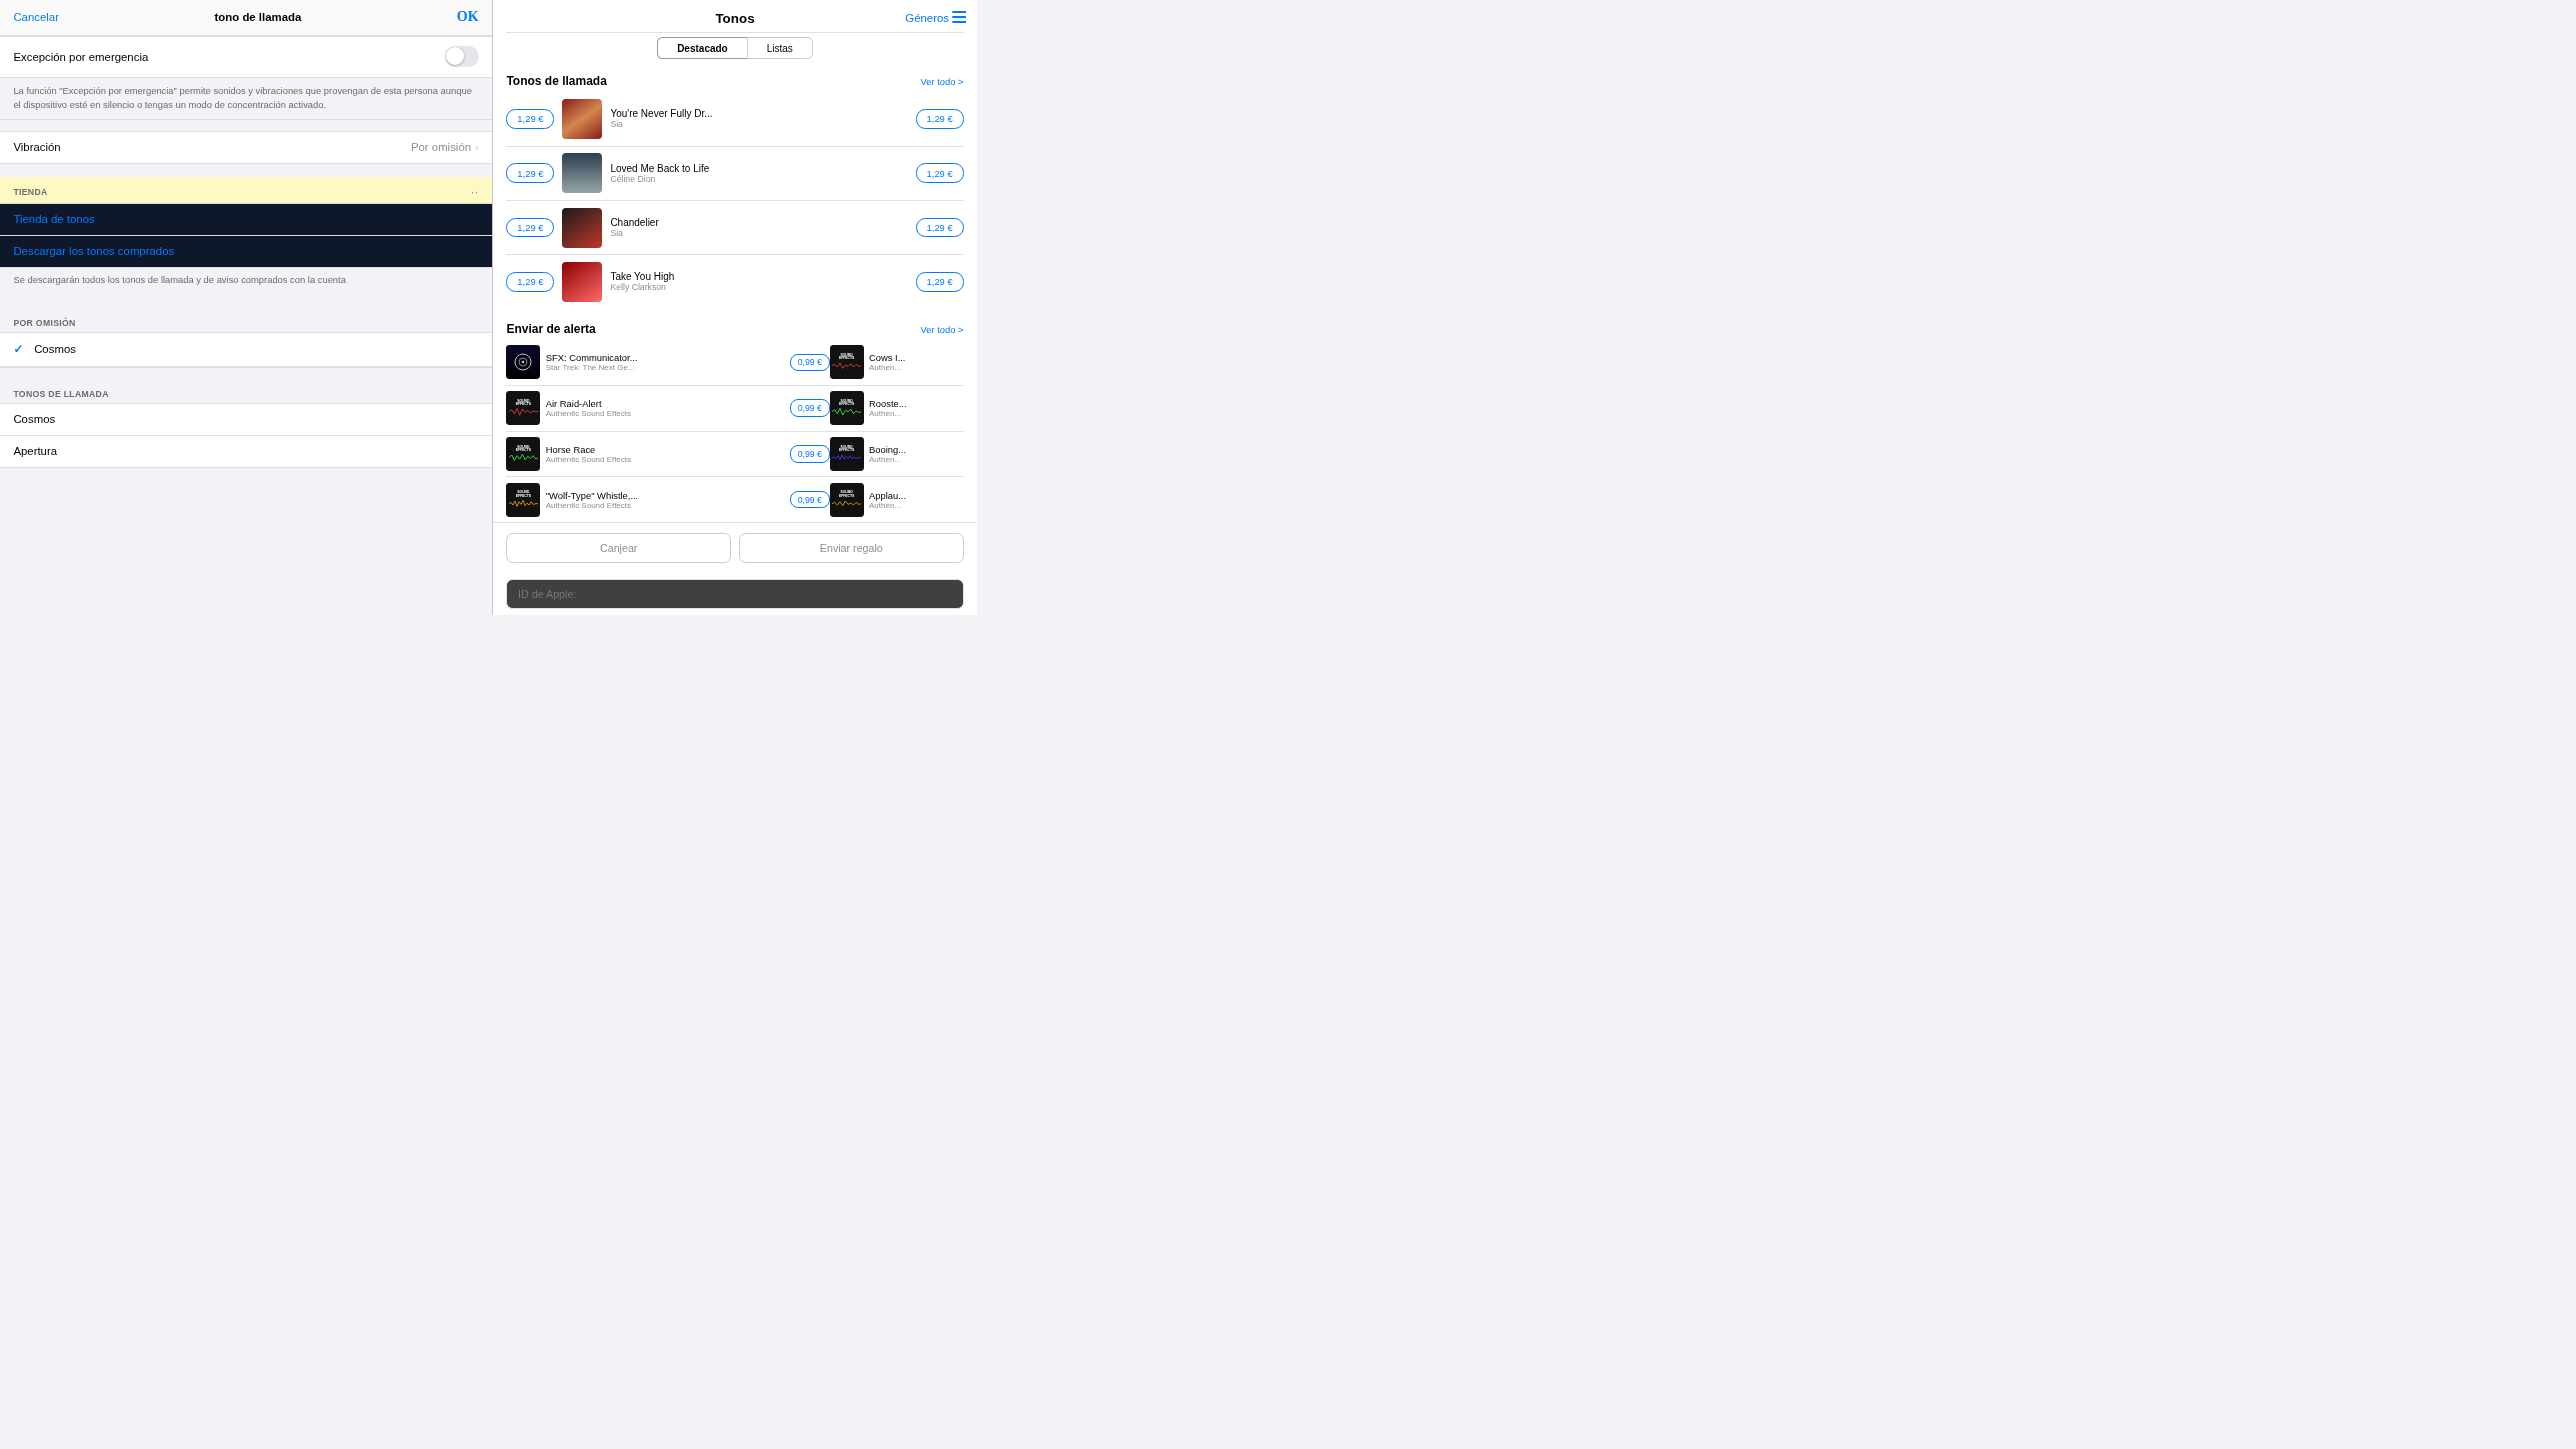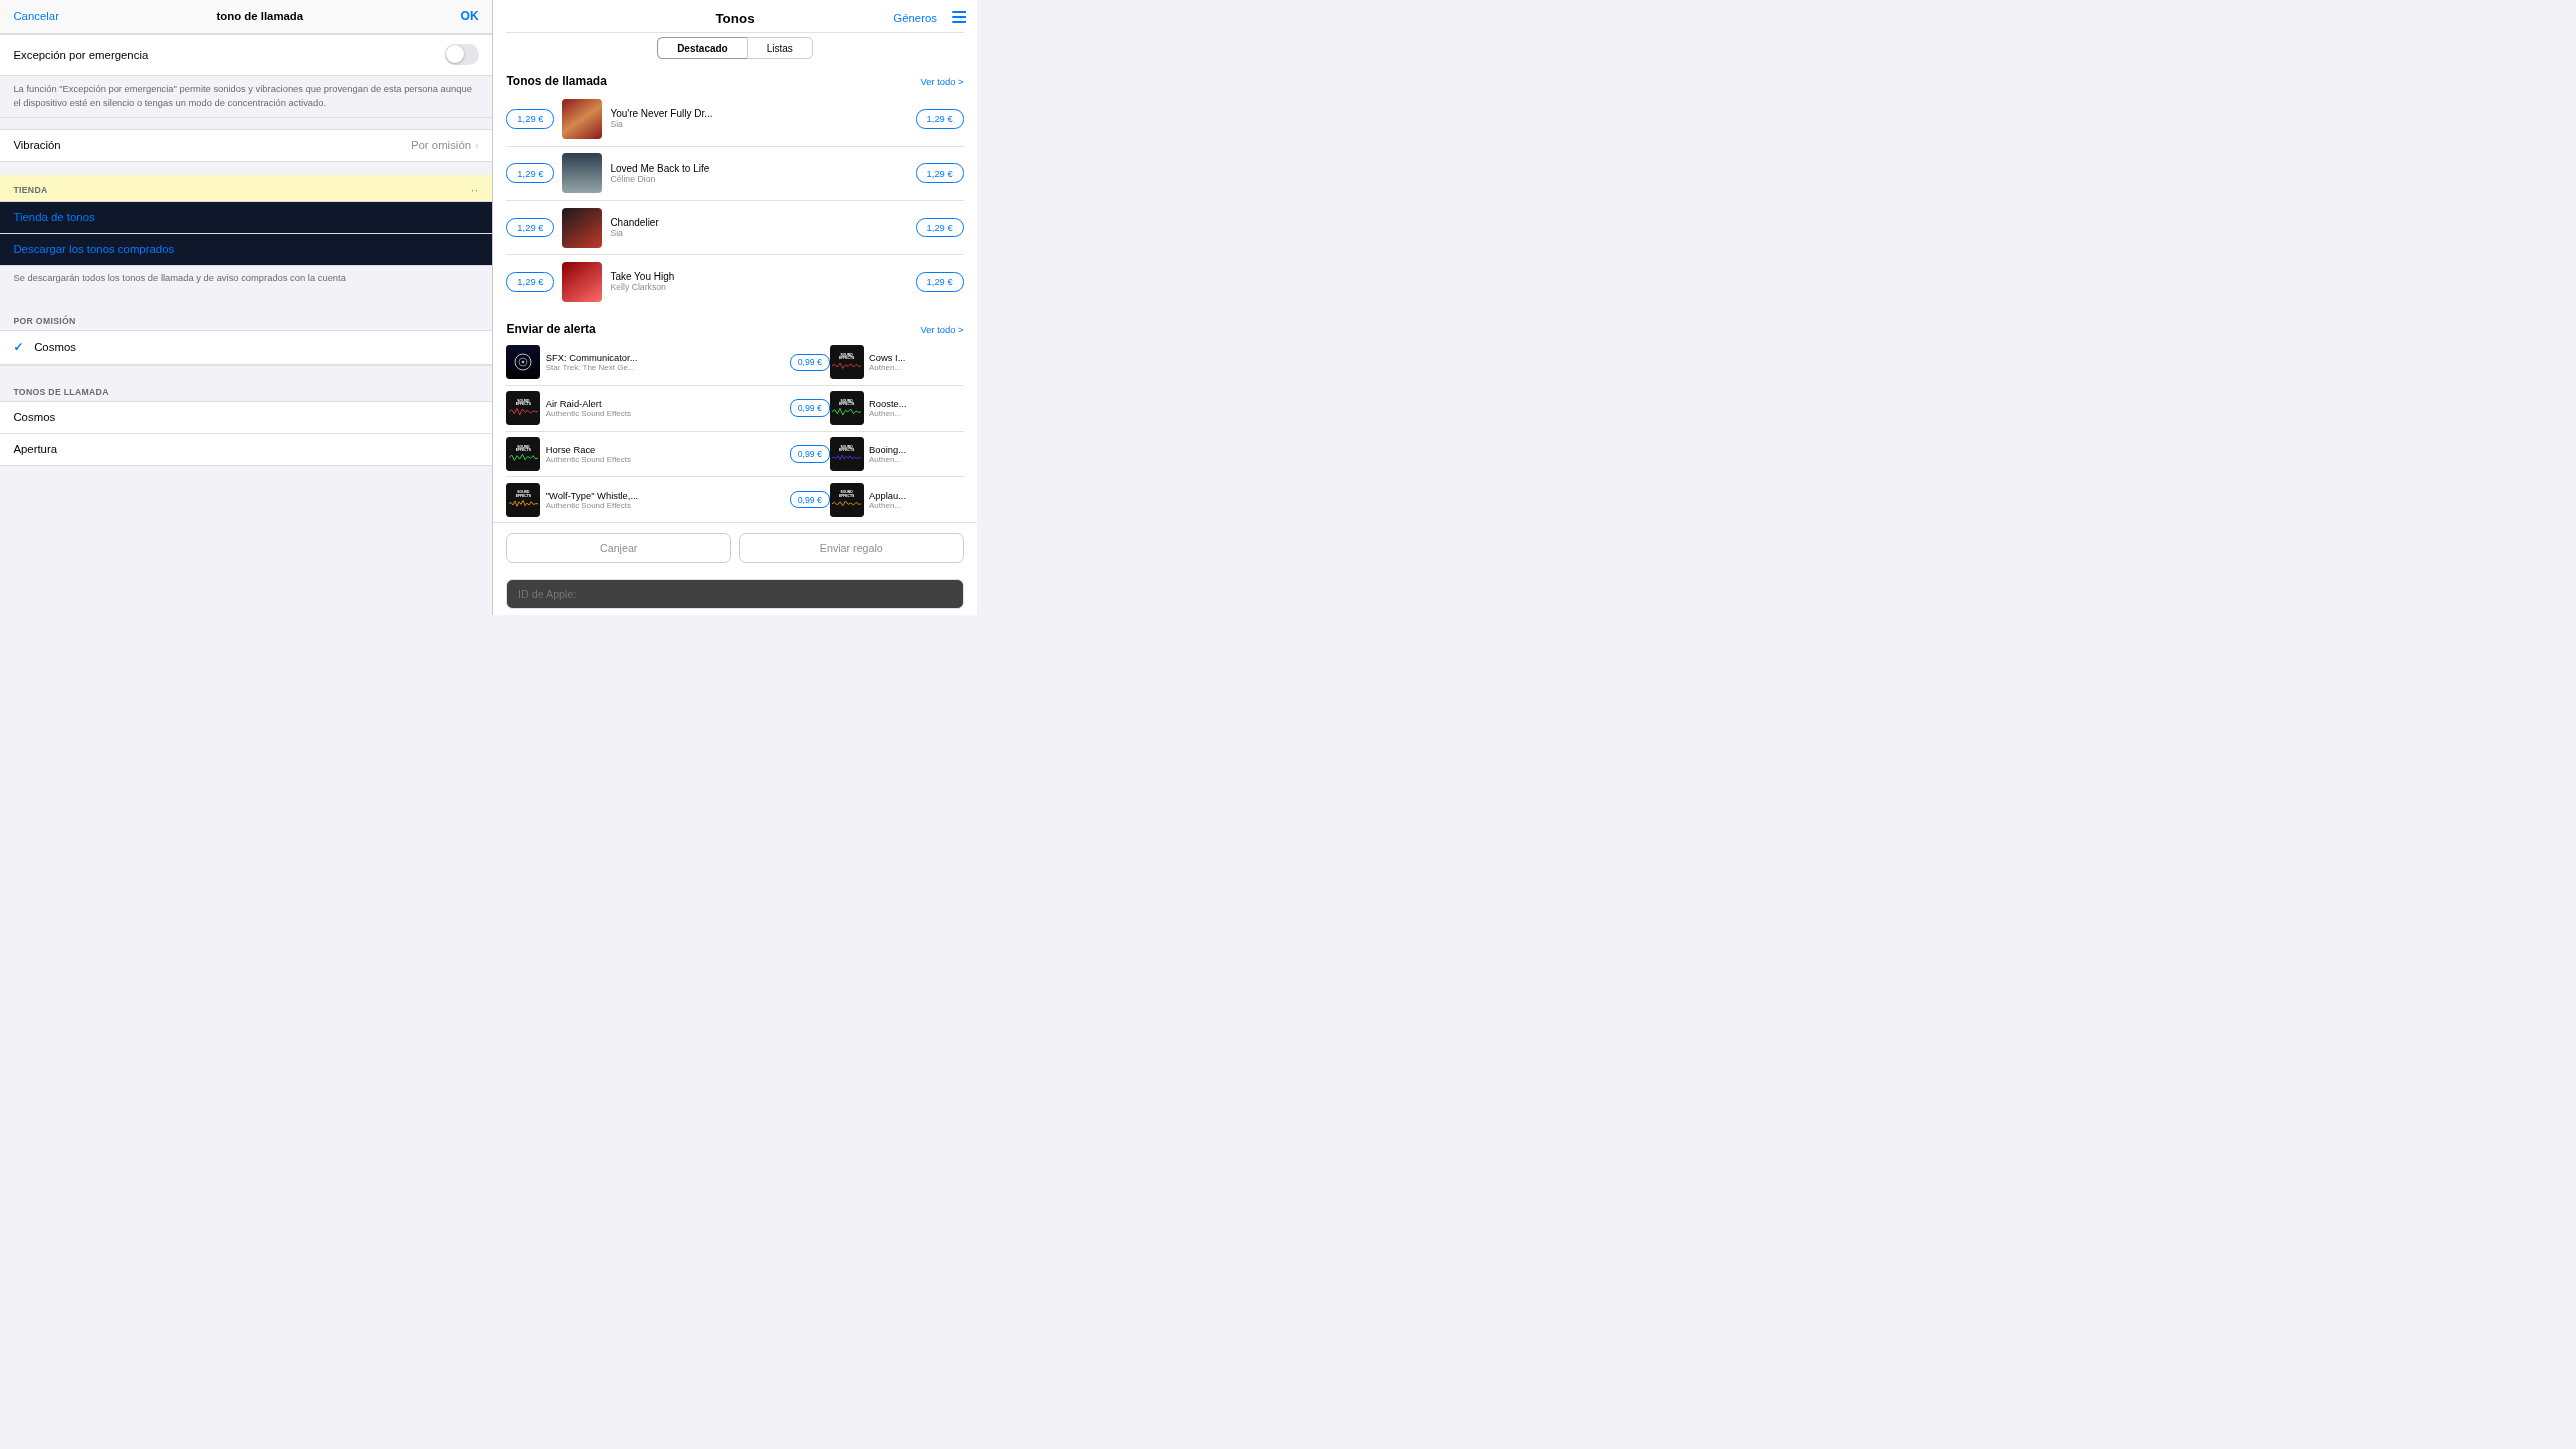--- a/index.html
+++ b/index.html
@@ -37,23 +37,24 @@
     }
 
     .top-bar-title {
       font-size: 11.4px;
       font-weight: 600;
       color: #000;
     }
 
     .top-bar-ok {
       color: #007aff;
-      font-size: 12px;
+      font-size: 14px;
       font-weight: 600;
       cursor: pointer;
+      font-family: Liberation Serif, serif;
     }
 
     .section-block {
       background: #fff;
       border-top: 0.7px solid #ddd;
       border-bottom: 0.7px solid #ddd;
       margin-bottom: 0;
     }
 
     .row {
@@ -227,21 +228,21 @@
       color: #000;
       flex: 1;
       text-align: center;
     }
 
     .right-generos {
       color: #007aff;
       font-size: 11.4px;
       cursor: pointer;
       position: absolute;
-      right: 40px;
+      right: 28px;
     }
 
     .right-menu-icon {
       position: absolute;
       right: 10.7px;
       color: #007aff;
       font-size: 12px;
       cursor: pointer;
     }
 

